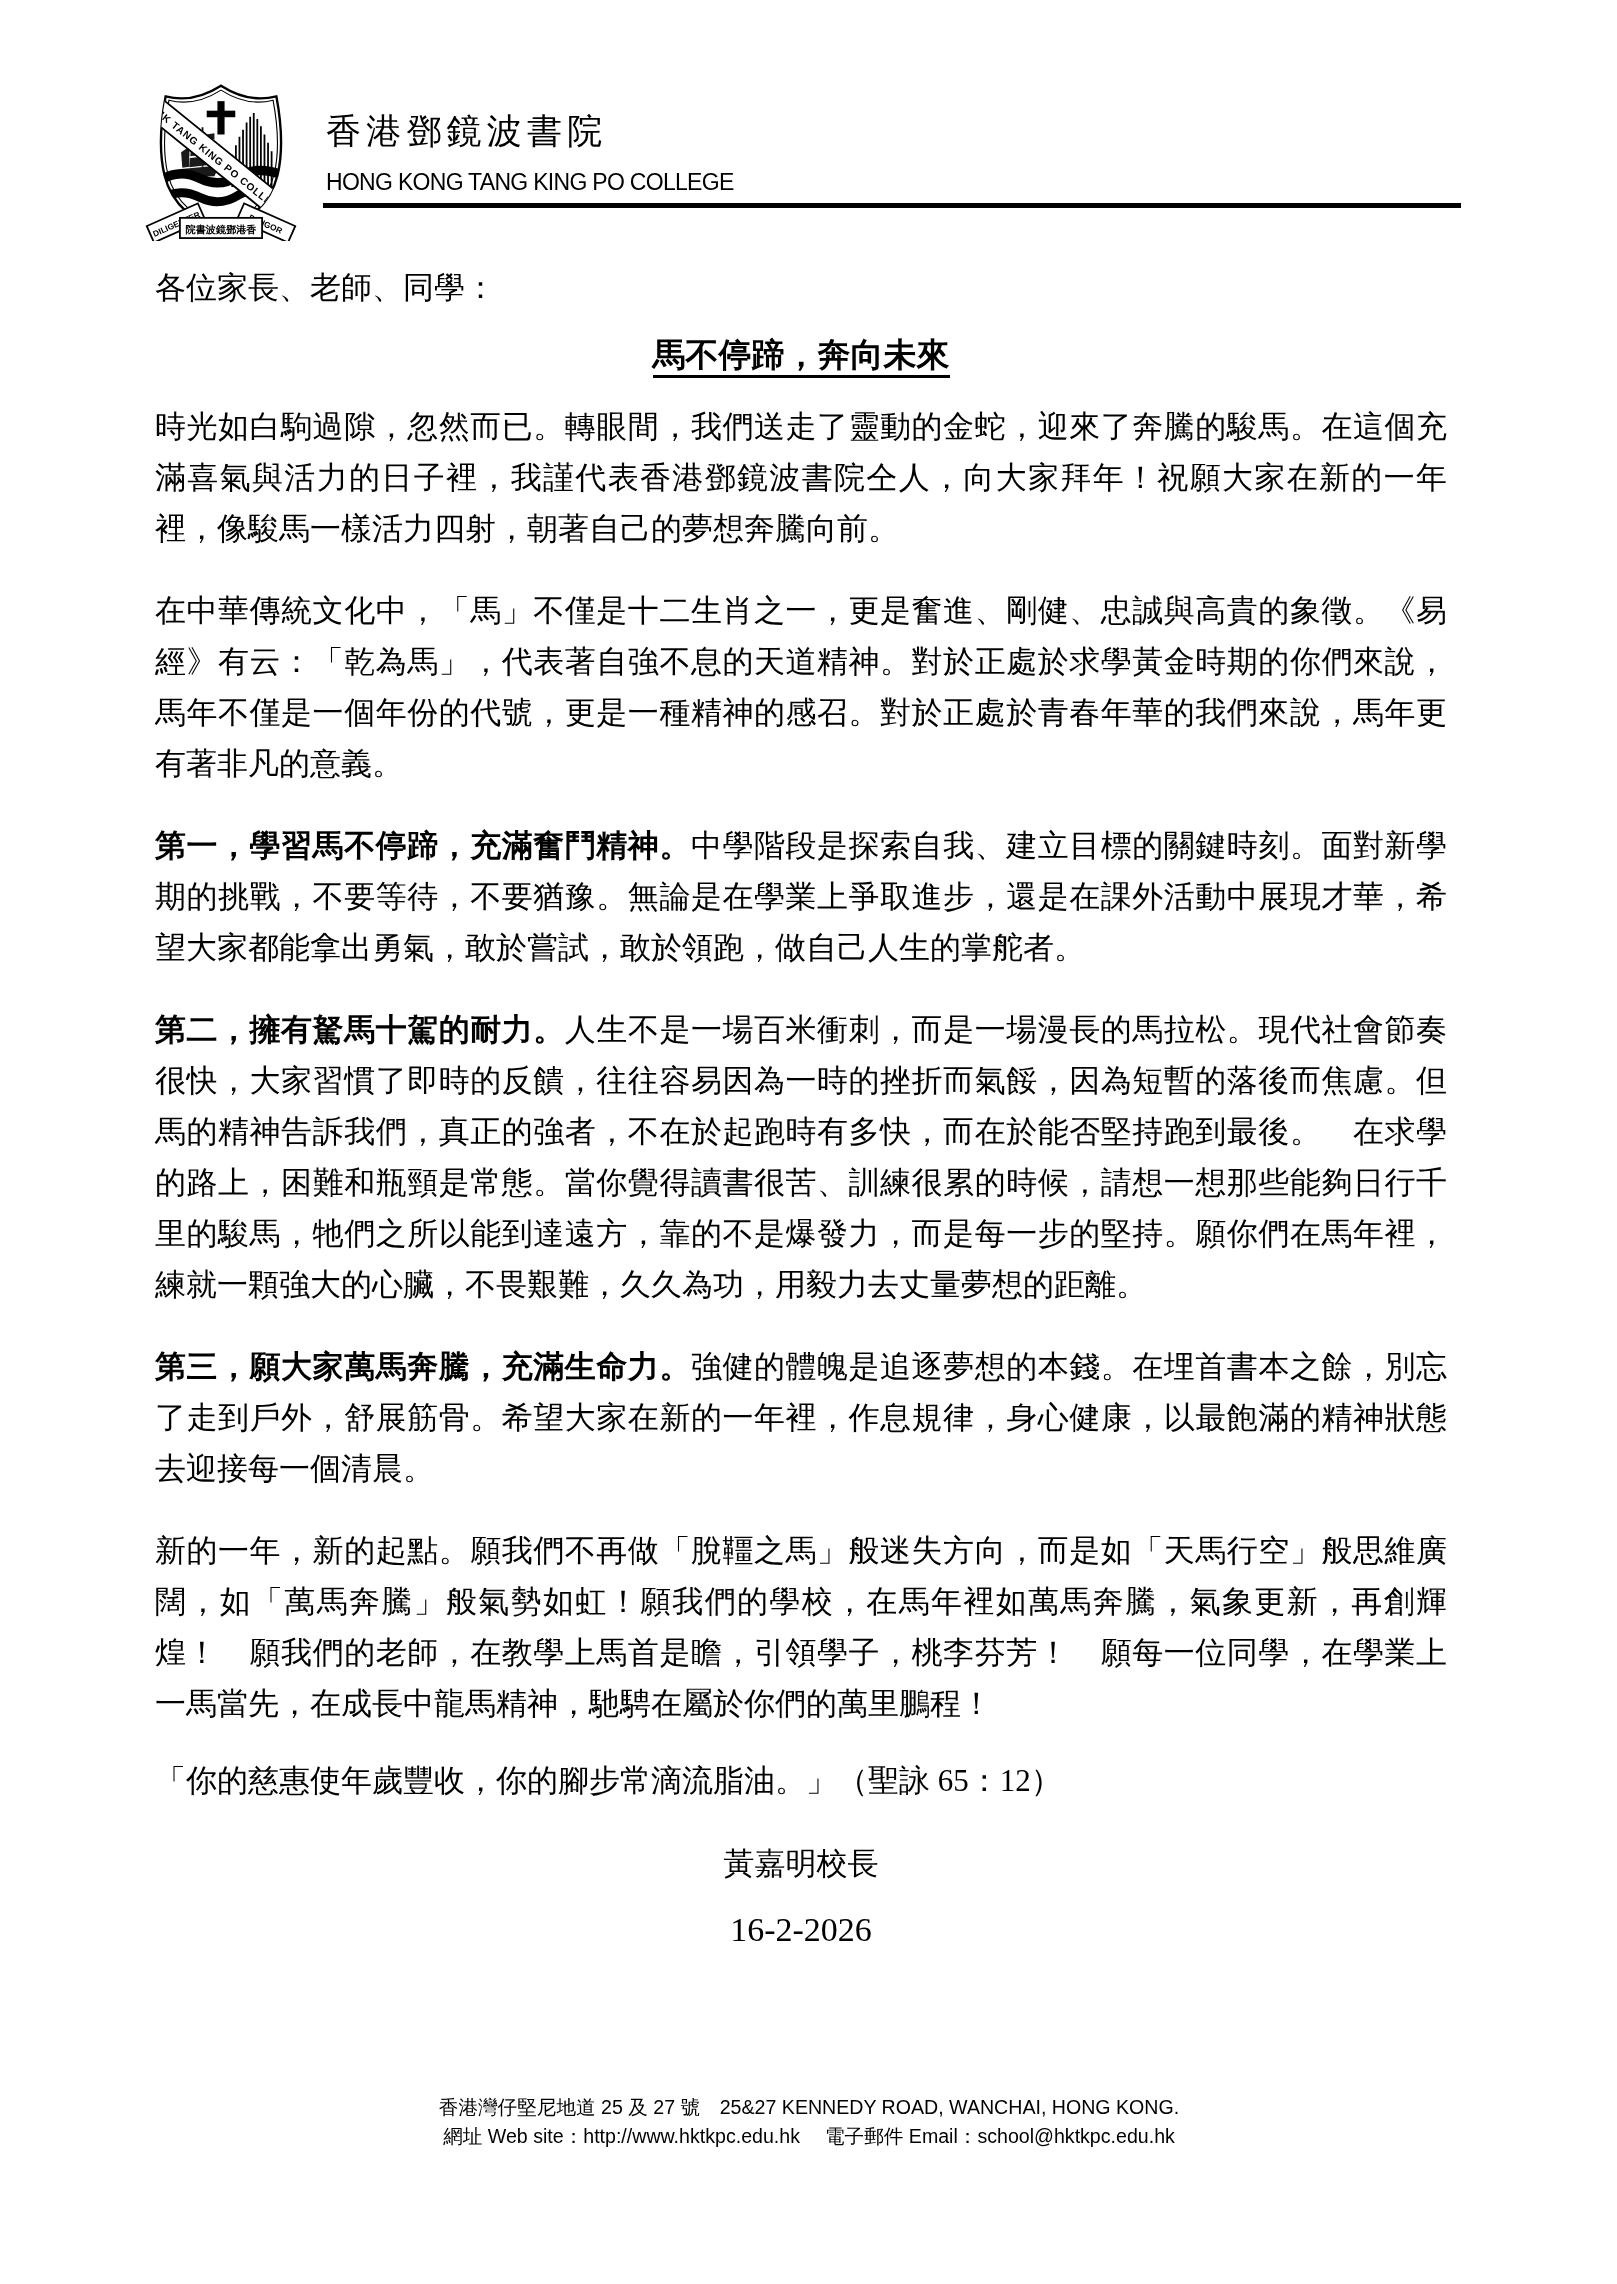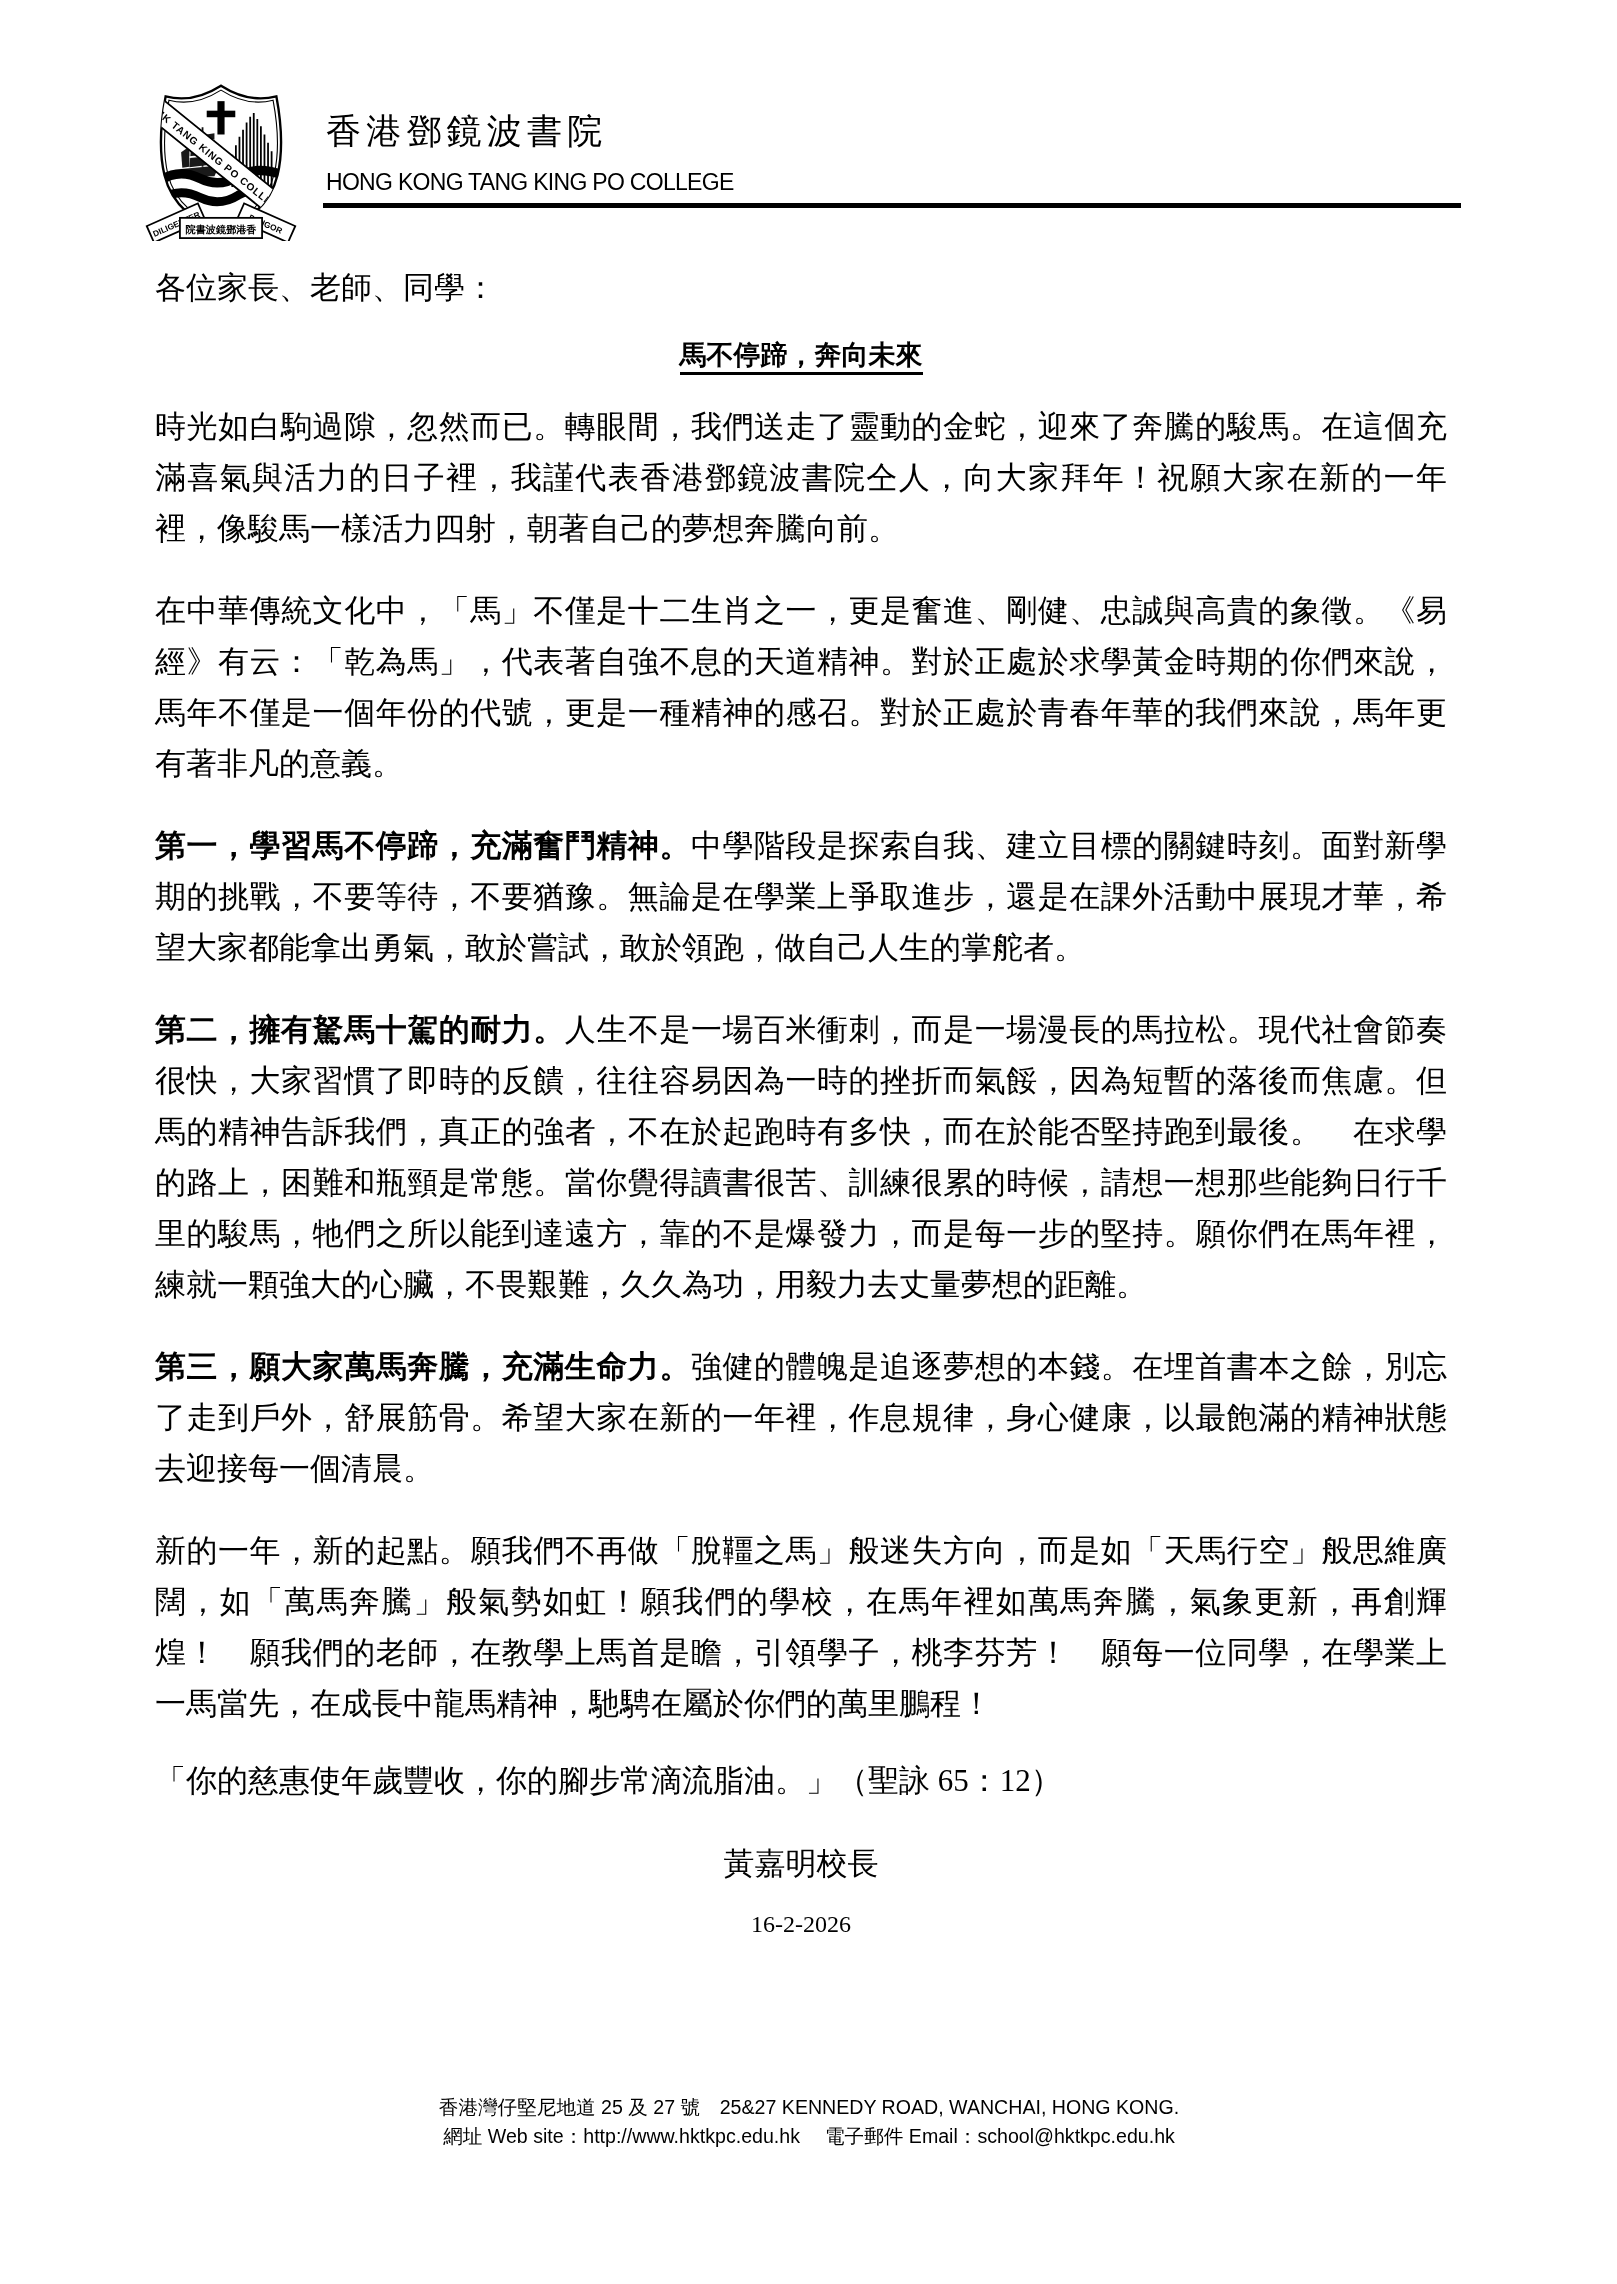--- a/index.html
+++ b/index.html
@@ -32,28 +32,28 @@
   .header-rule{
     position:absolute;left:323px;top:203px;
     width:1138px;height:4.6px;background:#000;
   }
   
   .content{
     position:absolute;left:155px;top:262px;width:1292px;
     font-size:31px;line-height:51px;
   }
   .salutation{margin:0;}
-  .title-row{margin:17px 0 0;text-align:center;font-size:27px;line-height:51px;font-weight:bold;}
+  .title-row{margin:17px 0 0;text-align:center;font-size:33px;line-height:51px;font-weight:bold;}
   .title-row .u{border-bottom:3.3px solid #000;padding-bottom:2px;}
   .para{margin:31px 0 0;text-align:justify;}
   .para.first{margin-top:19.6px;}
   .para b{font-weight:bold;}
   .quote{margin:26px 0 0;}
   .sig-block{margin-top:33px;text-align:center;line-height:50px;}
-  .sig-date{font-family:"Liberation Serif", serif;font-size:24px;margin-top:10px;}
+  .sig-date{font-family:"Liberation Serif", serif;font-size:34px;margin-top:16px;}
   
   .footer{
     position:absolute;left:0;top:2093px;width:100%;
     text-align:center;font-size:19.6px;line-height:29px;
     font-family:"Liberation Sans", sans-serif;
   }
   .footer-line{white-space:pre-wrap;}
 </style>
 </head>
 <body>

